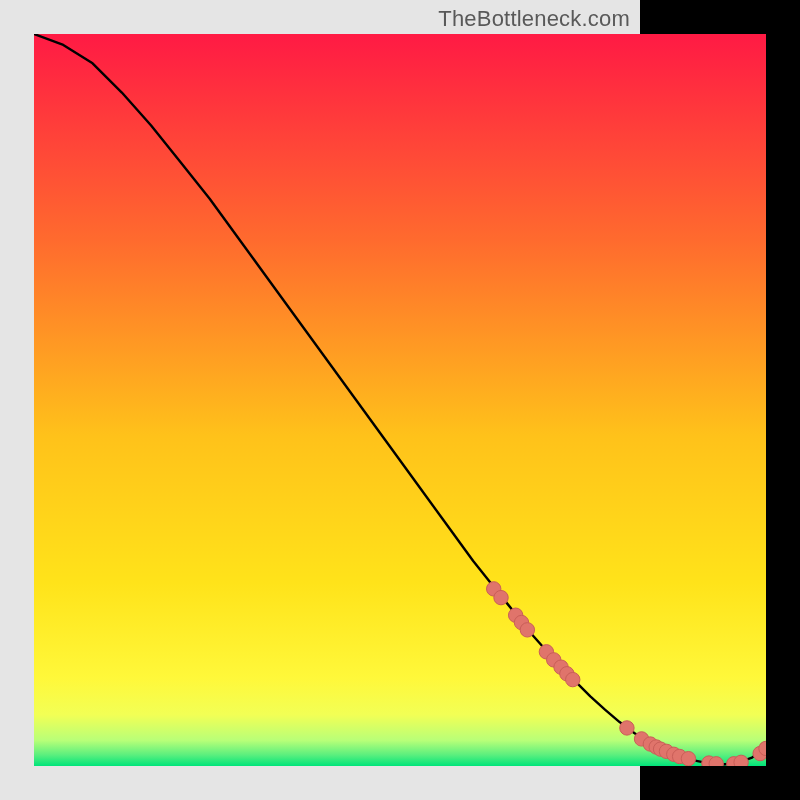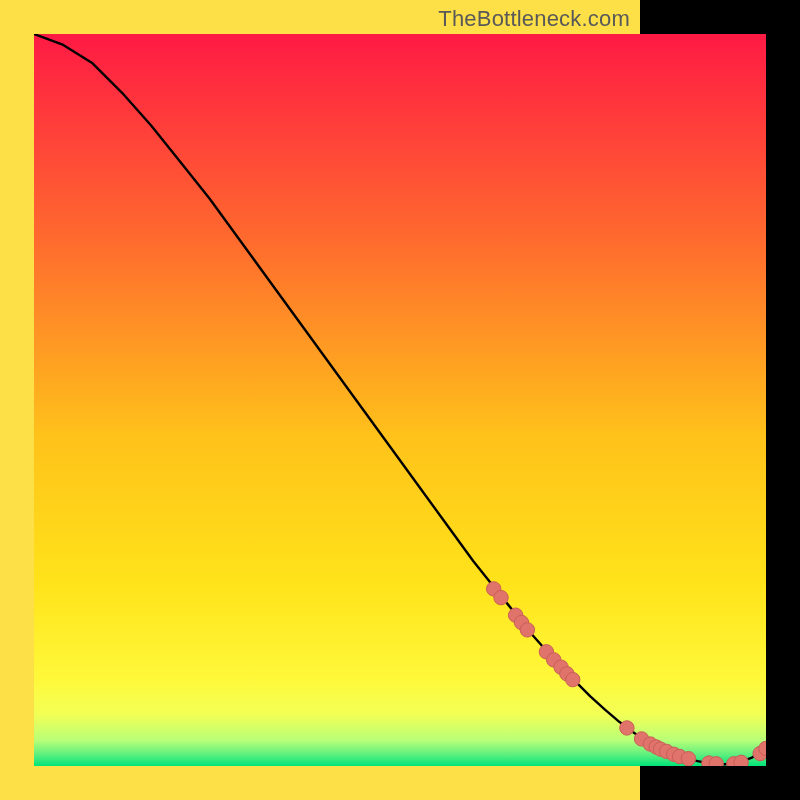--- a/index.html
+++ b/index.html
@@ -8,21 +8,21 @@
     width: 800px;
     height: 800px;
     background: #000000;
     overflow: hidden;
     font-family: Arial, Helvetica, sans-serif;
   }
   .frame {
     position: absolute;
     width: 640px;
     height: 800px;
-    background: #fde047;
+    background: #e5e5e5;
   }
   .plot {
     position: absolute;
     left: 34px;
     top: 34px;
     width: 732px;
     height: 732px;
   }
   .plot svg {
     display: block;

